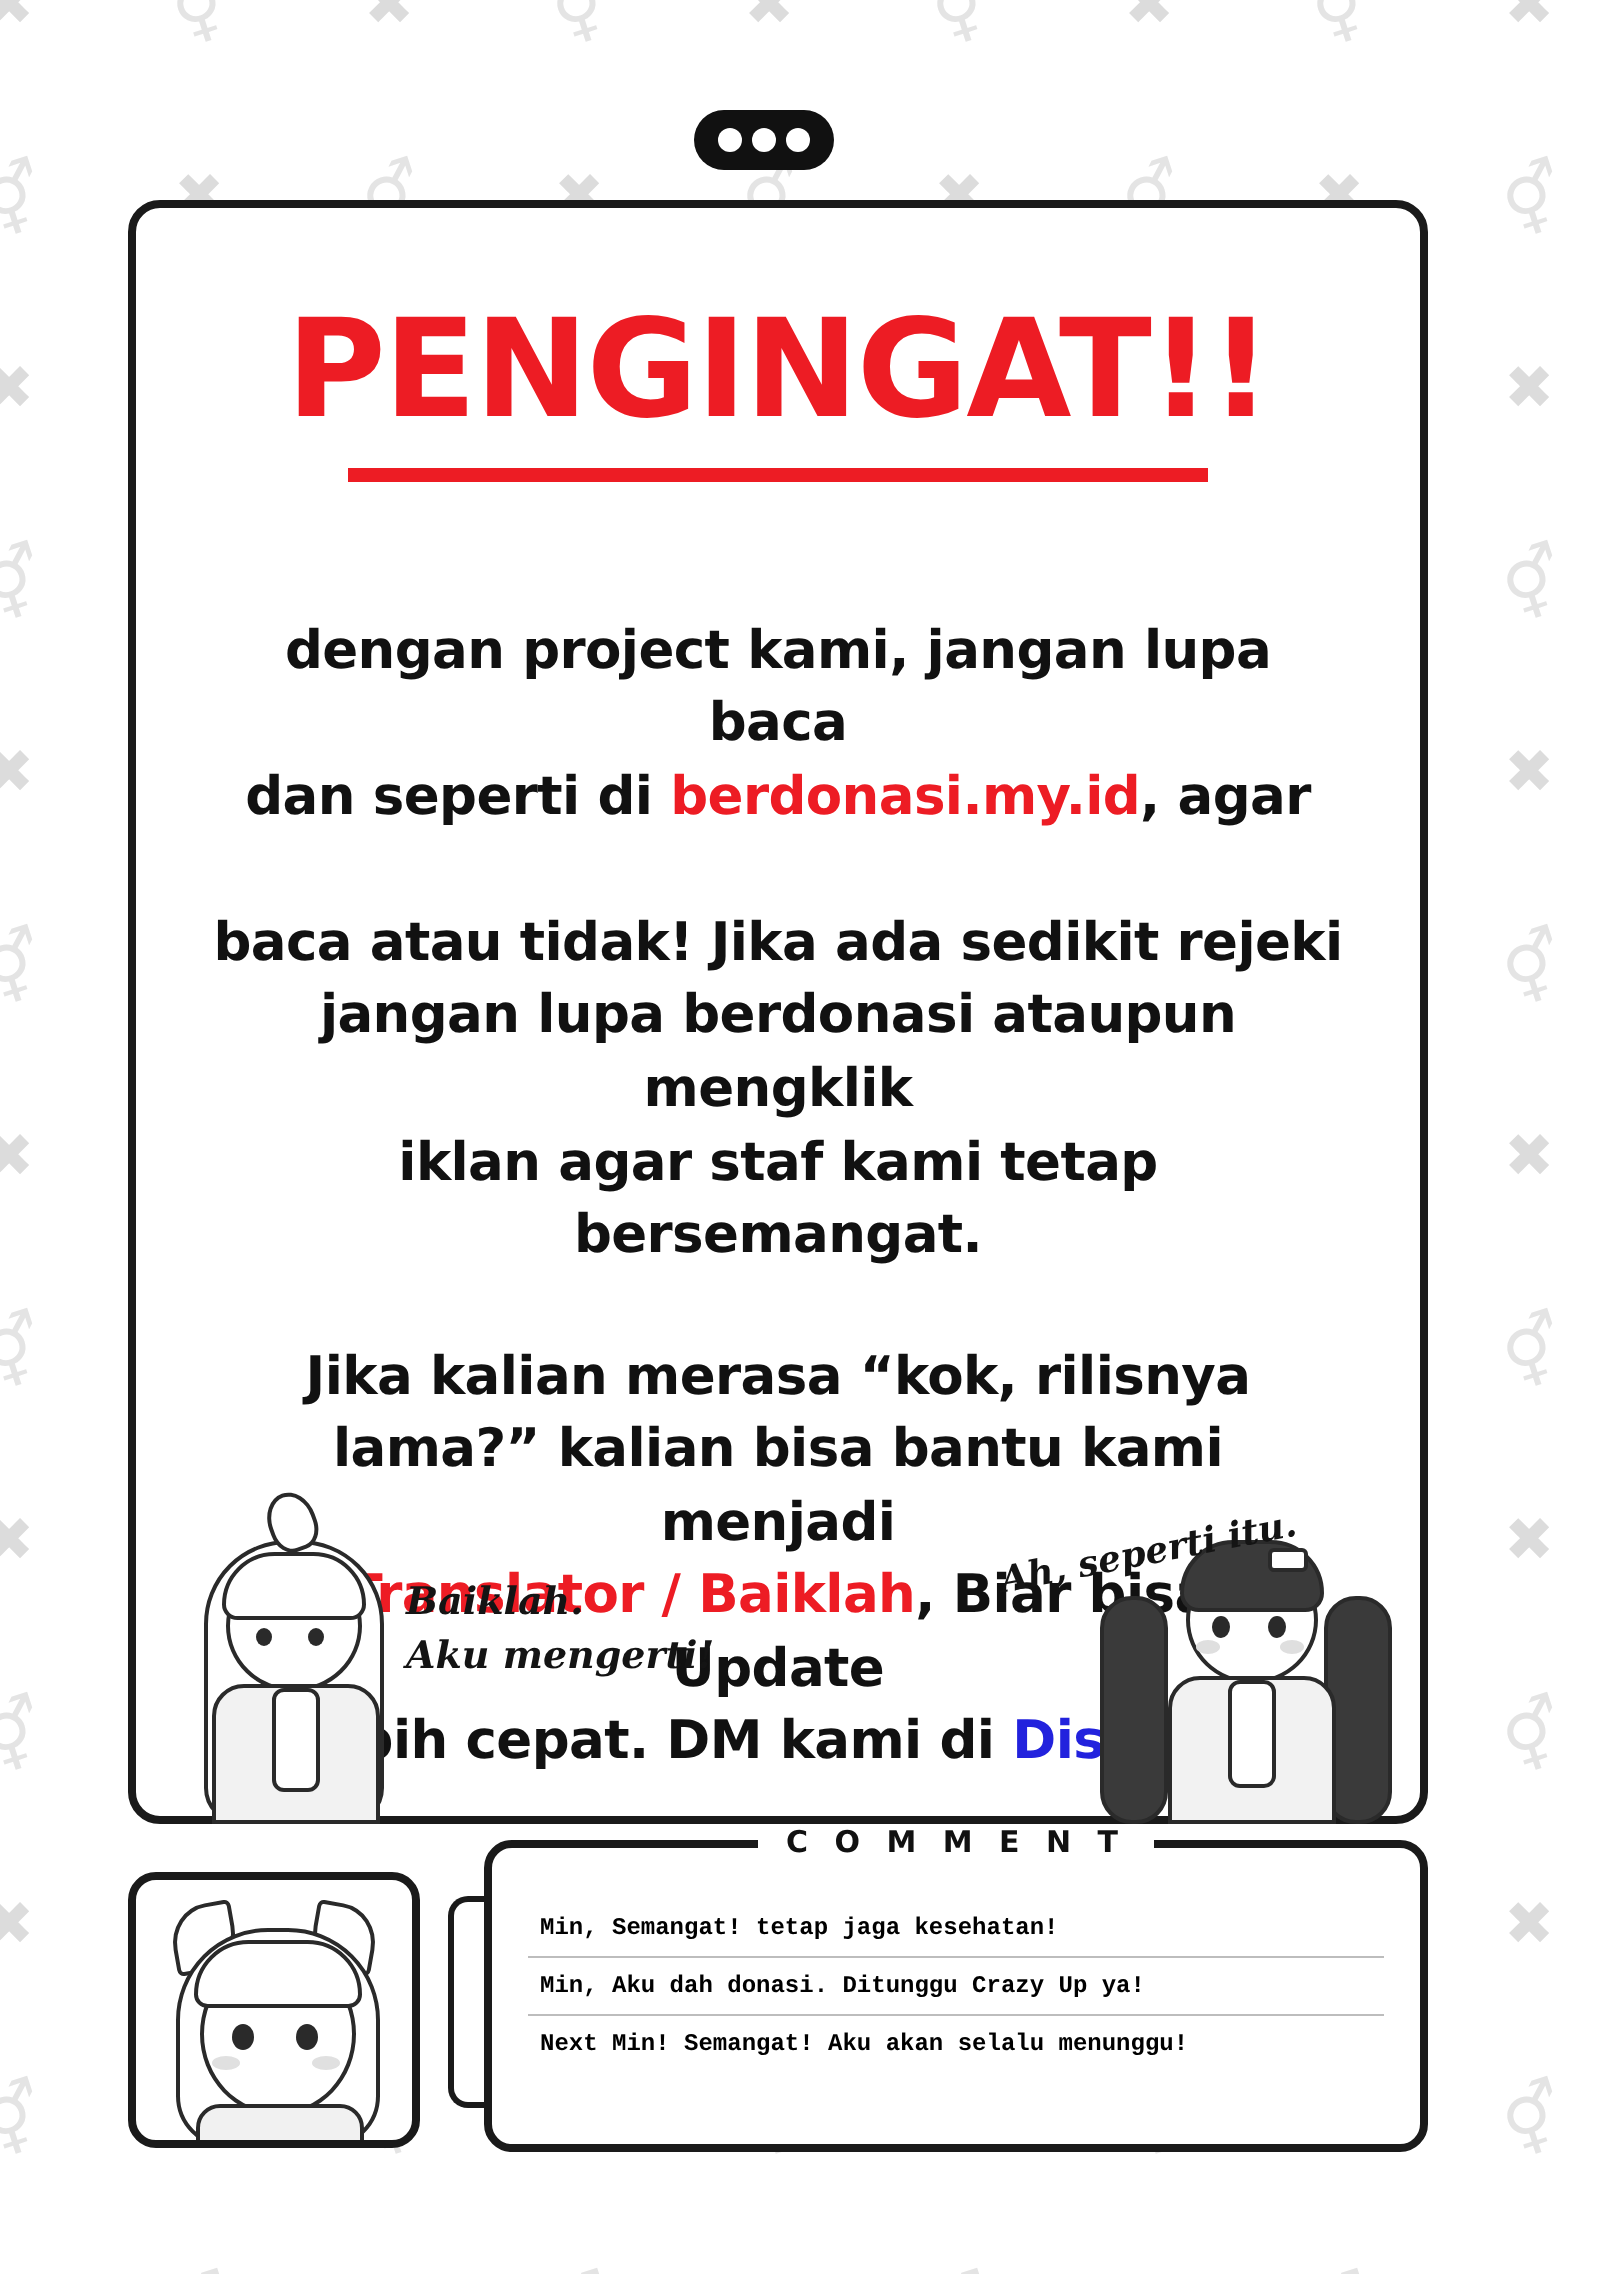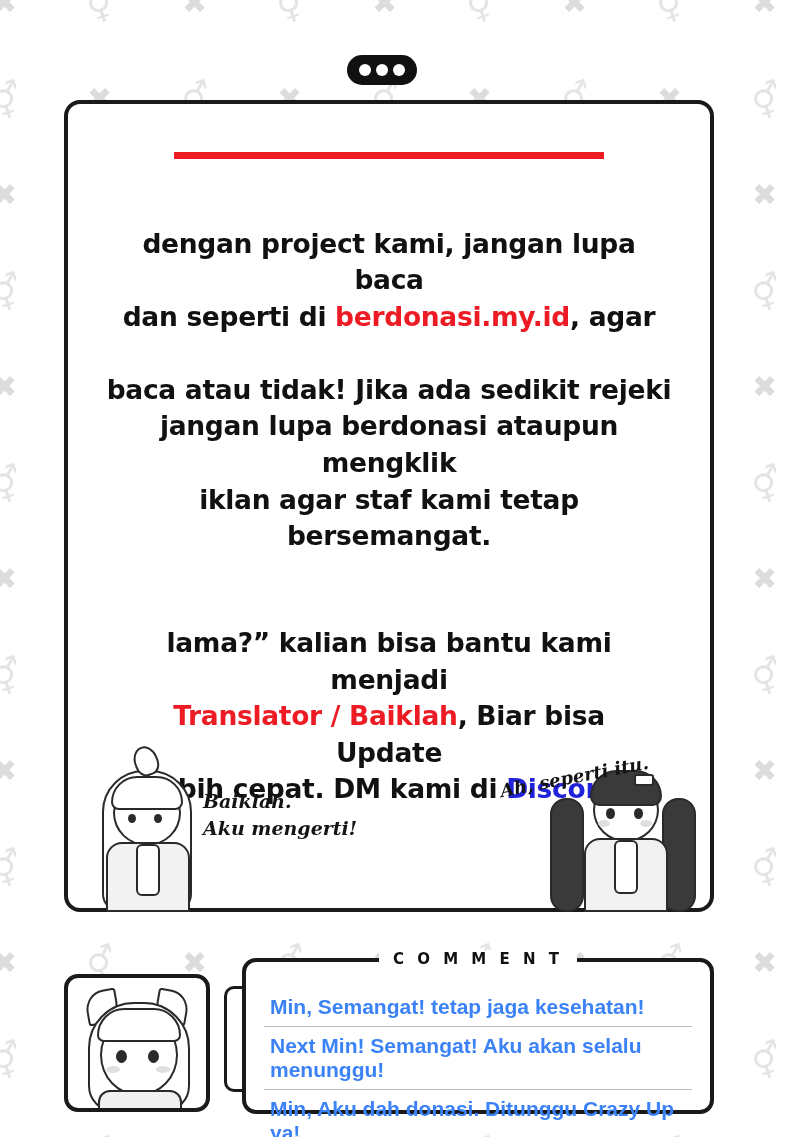--- a/index.html
+++ b/index.html
@@ -190,21 +190,20 @@
   }
 
   
   #comment-section {
     position: absolute;
     left: 64px;
     top: 920px;
     width: 650px;
     height: 160px;
     z-index: 2;
-    margin-top: 38px;
   }
   #avatar-box {
     position: absolute;
     left: 0;
     top: 16px;
     width: 146px;
     height: 138px;
     border: 4px solid #1a1a1a;
     border-radius: 14px;
     background: #ffffff;
@@ -233,24 +232,24 @@
   #comment-header span {
     background: #ffffff;
     padding: 0 14px;
     font-family: "DejaVu Sans", sans-serif;
     font-weight: bold;
     font-size: 15px;
     letter-spacing: 4px;
     color: #111111;
   }
   .comment-item {
-    font-family: Liberation Sans, sans-serif;
-    font-weight: bold;
-    font-size: 21px;
-    color: #3b82f6;
+    font-family: Liberation Mono, monospace;
+    font-weight: bold;
+    font-size: 12px;
+    color: #000000;
     padding: 7px 4px 7px 6px;
     border-bottom: 1.5px solid #bdbdbd;
   }
   .comment-item:last-child {
     border-bottom: none;
   }
   #comment-bracket {
     position: absolute;
     left: 160px;
     top: 28px;
@@ -381,35 +380,36 @@
 
 <div id="top-notch">
   <span class="dot"></span>
   <span class="dot"></span>
   <span class="dot"></span>
 </div>
 
 <div id="main-card">
 
   <div id="title-block">
+    <div id="notice-title">PENGINGAT!!</div>
     <div id="title-underline"></div>
   </div>
 
   <div id="body-text">
     <p>
       <br>
       <span>dengan project kami, jangan lupa baca</span><br>
       <span>dan seperti di </span><span class="hl-red">berdonasi.my.id</span><span>, agar</span><br>
       <br>
       <span>baca atau tidak! Jika ada sedikit rejeki</span><br>
       <span>jangan lupa berdonasi ataupun mengklik</span><br>
       <span>iklan agar staf kami tetap bersemangat.</span>
     </p>
     <p id="paragraph-two">
-      <br>
+      <span>Jika kalian merasa “kok, rilisnya</span><br>
       <span>lama?” kalian bisa bantu kami menjadi</span><br>
       <span class="hl-red">Translator / Baiklah</span><span>, Biar bisa Update</span><br>
       <span>lebih cepat. DM kami di </span><span class="hl-blue">Discord</span><span>.</span>
     </p>
   </div>
 
   <div id="characters-row">
 
     <div id="char-left" class="char">
 
@@ -471,16 +471,16 @@
     <div style="position:absolute; left:30px; top:112px; width:80px; height:30px; border:2.5px solid #2a2a2a; background:#f1f1f1; border-radius:12px 12px 0 0;"></div>
   </div>
 
   <div id="comment-bracket"></div>
 
   <div id="comment-box">
     <div id="comment-header">
       <span>C O M M E N T</span>
     </div>
     <div class="comment-item">Min, Semangat! tetap jaga kesehatan!</div>
+    <div class="comment-item">Min, Aku dah donasi. Ditunggu Crazy Up ya!</div>
     <div class="comment-item">Next Min! Semangat! Aku akan selalu menunggu!</div>
-    <div class="comment-item">Min, Aku dah donasi. Ditunggu Crazy Up ya!</div>
   </div>
 </div>
 
 </body></html>

